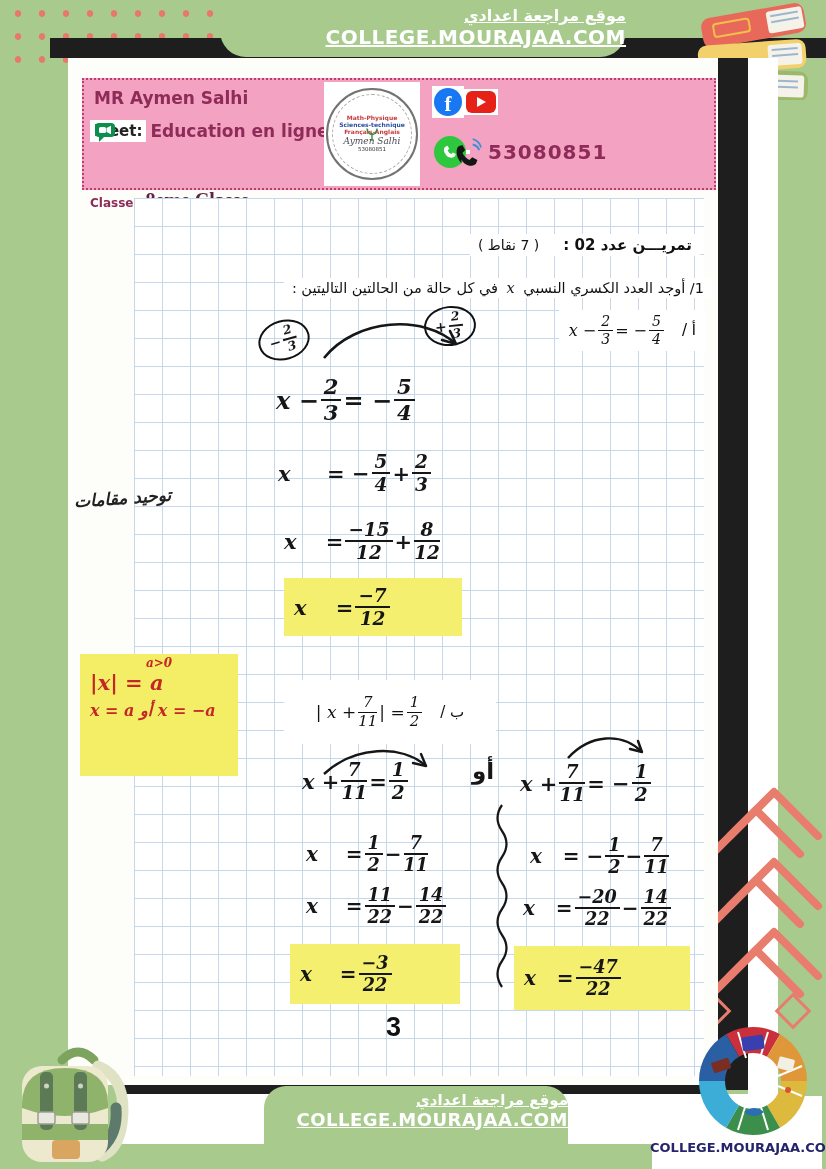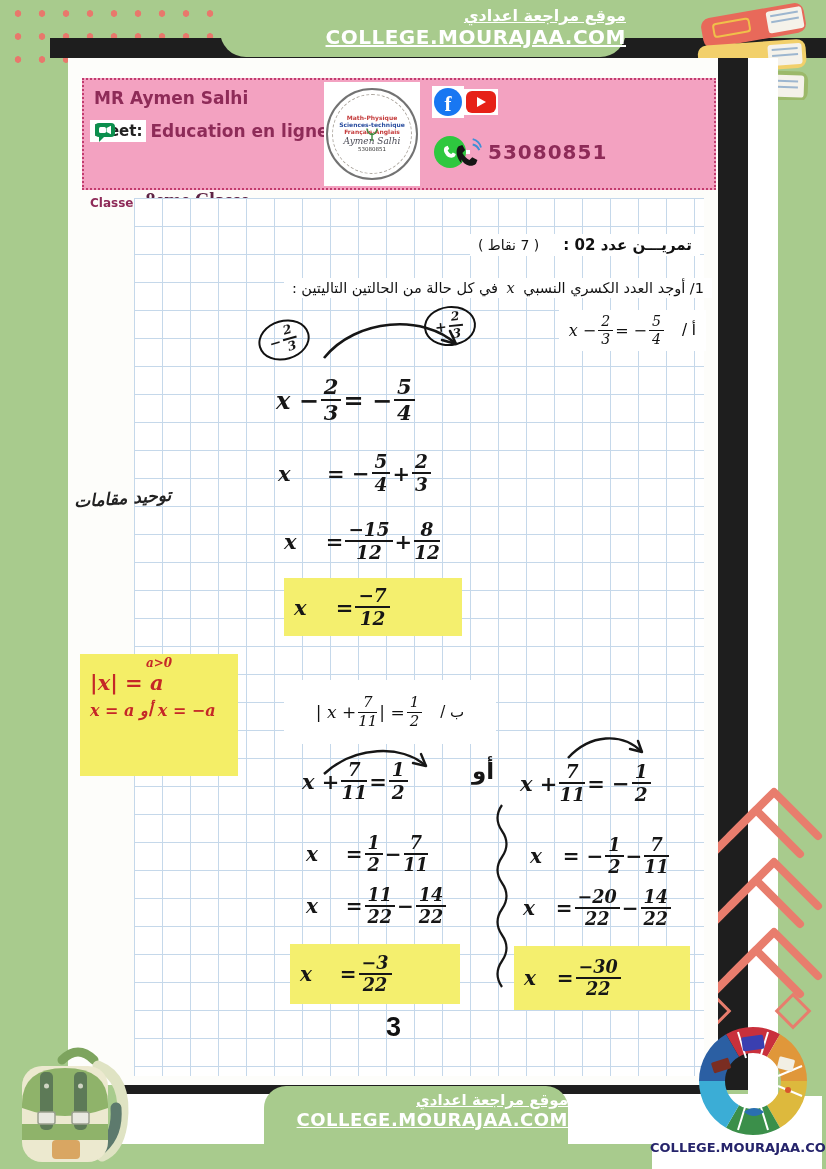--- a/index.html
+++ b/index.html
@@ -414,21 +414,21 @@
       <span> − </span>
       <span class="frac">
         <span class="fn">14</span>
         <span class="fd">22</span>
       </span>
     </div>
   <div class="hl" style="left:446px;top:888px;width:176px;height:64px;">
     <span class="hand h-sm">
         <span>x &nbsp; = </span>
         <span class="frac">
-          <span class="fn">−30</span>
+          <span class="fn">−47</span>
           <span class="fd">22</span>
         </span>
       </span>
   </div>
 
   <div class="pagenum">3</div>
 </div>
 
 <div class="abs site-tab tab-bottom">
   <div class="l1">موقع مراجعة اعدادي</div>

